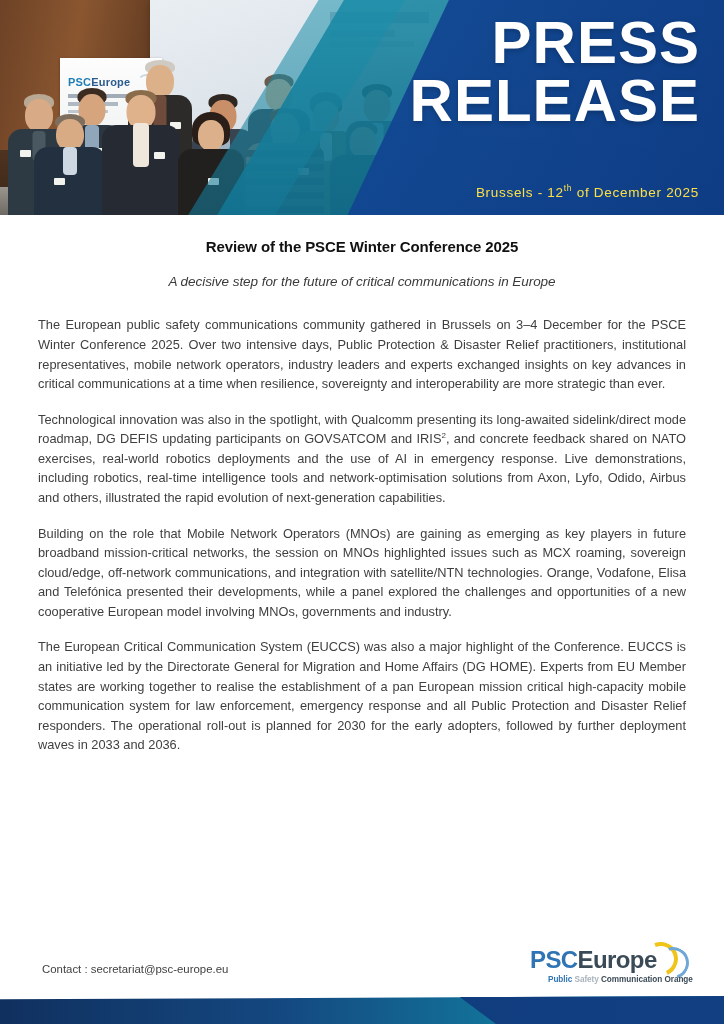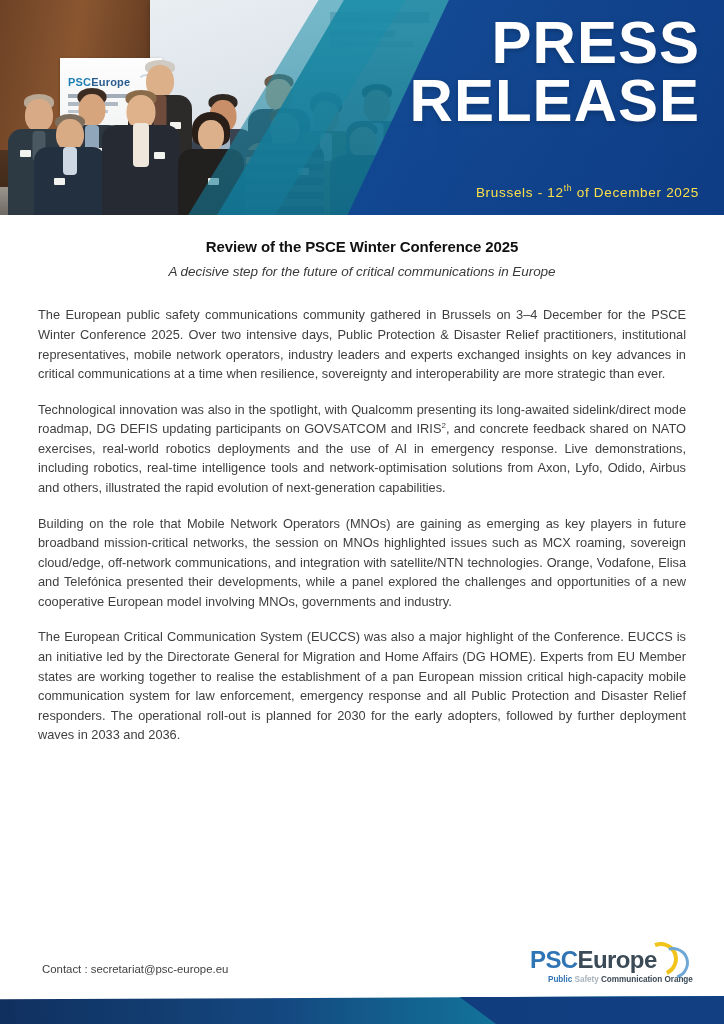--- a/index.html
+++ b/index.html
@@ -82,21 +82,21 @@
   .press-date{ position:absolute; right:25px; top:183px; color:#fde047;
     font-size:13.5px; letter-spacing:.7px; font-weight:400; }
   .press-date sup{ font-size:8.5px; vertical-align:super; }
 
   
   .doc{ position:absolute; left:0; top:215px; width:724px; }
 
   .titles{ text-align:center; padding:22px 60px 0; }
   .doc-title{ font-size:15px; font-weight:700; color:#111111; line-height:1.36;
     letter-spacing:-.1px; }
-  .doc-sub{ font-size:13.5px; font-style:italic; color:#3a3a3a; margin-top:7px;
+  .doc-sub{ font-size:13.5px; font-style:italic; color:#3a3a3a; margin-top:17px;
     letter-spacing:-.05px; }
 
   .body-copy{ padding:26px 38px 0; }
   .body-copy p{ text-align:justify; font-size:12.8px; line-height:1.53;
     color:#3f3f3f; margin-bottom:16px; }
   .body-copy p:last-child{ margin-bottom:0; }
   .body-copy sup{ font-size:8px; vertical-align:super; }
 
   
   .contact{ position:absolute; left:42px; top:963px; font-size:11.4px; color:#3f3f3f; }

